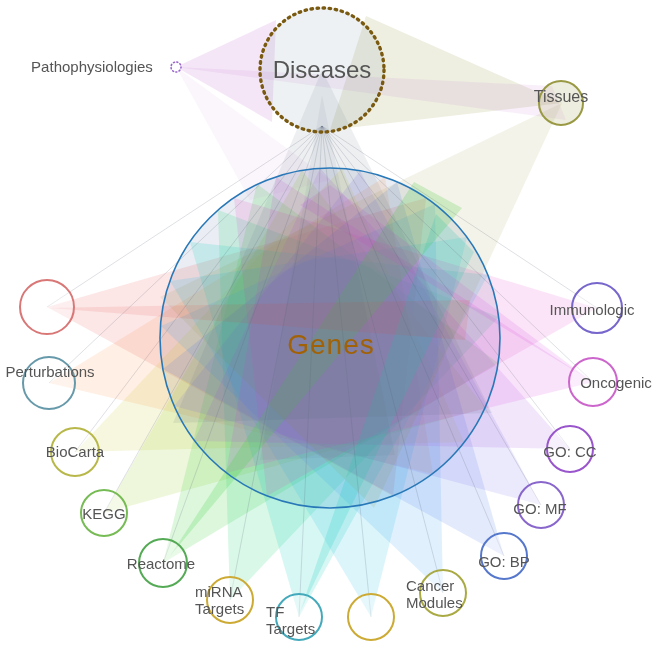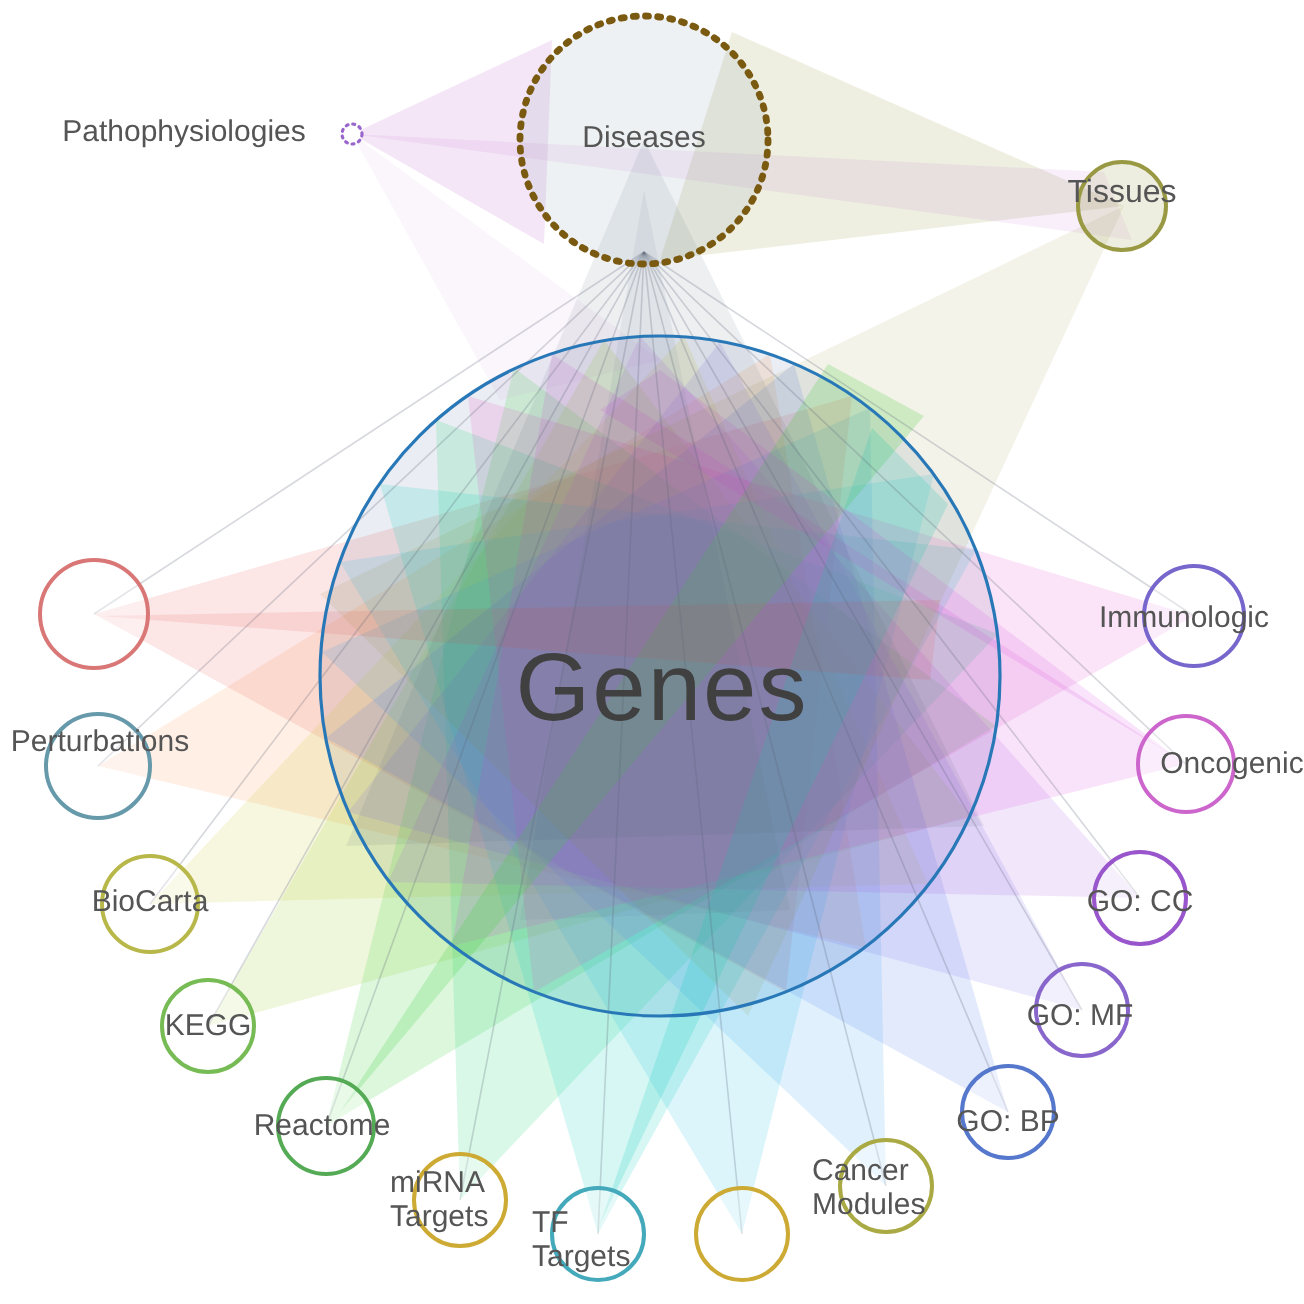--- a/index.html
+++ b/index.html
@@ -1,22 +1,22 @@
 <!DOCTYPE html>
 <html><head>
 <meta charset="utf-8">
 <style>
   html,body{margin:0;padding:0}
   body{width:652px;height:652px;background:#ffffff;font-family:"Liberation Sans",sans-serif}
   .stage{position:relative;width:652px;height:652px;overflow:hidden;background:#ffffff}
   .stage svg{position:absolute;left:0;top:0}
   .lbl{position:absolute;transform:translate(-50%,-50%);color:#555555;text-align:left;line-height:1.12;pointer-events:none;white-space:nowrap}
   .lbl.wrap{white-space:normal}
-  .lbl-genes{font-size:48px;color:#404040;letter-spacing:1px}
-  .lbl-diseases{font-size:15px}
+  .lbl-genes{font-size:28px;color:#a16207;letter-spacing:1px}
+  .lbl-diseases{font-size:24px}
   .lbl-tissues{font-size:16px}
   .lbl-node{font-size:15px}
 </style>
 </head>
 <body>
 
 <div class="stage">
 
   <svg width="652" height="652" viewBox="0 0 652 652">
 

